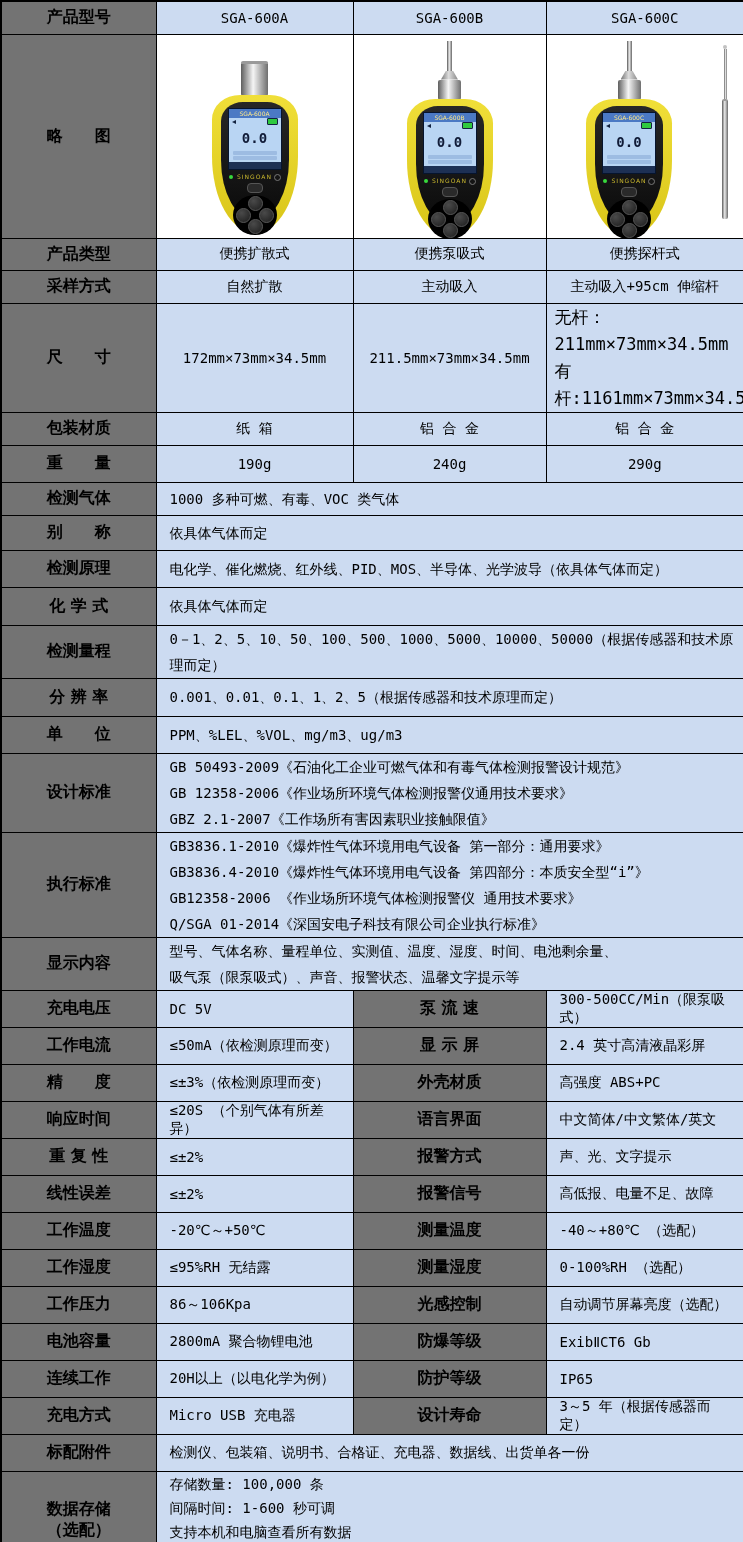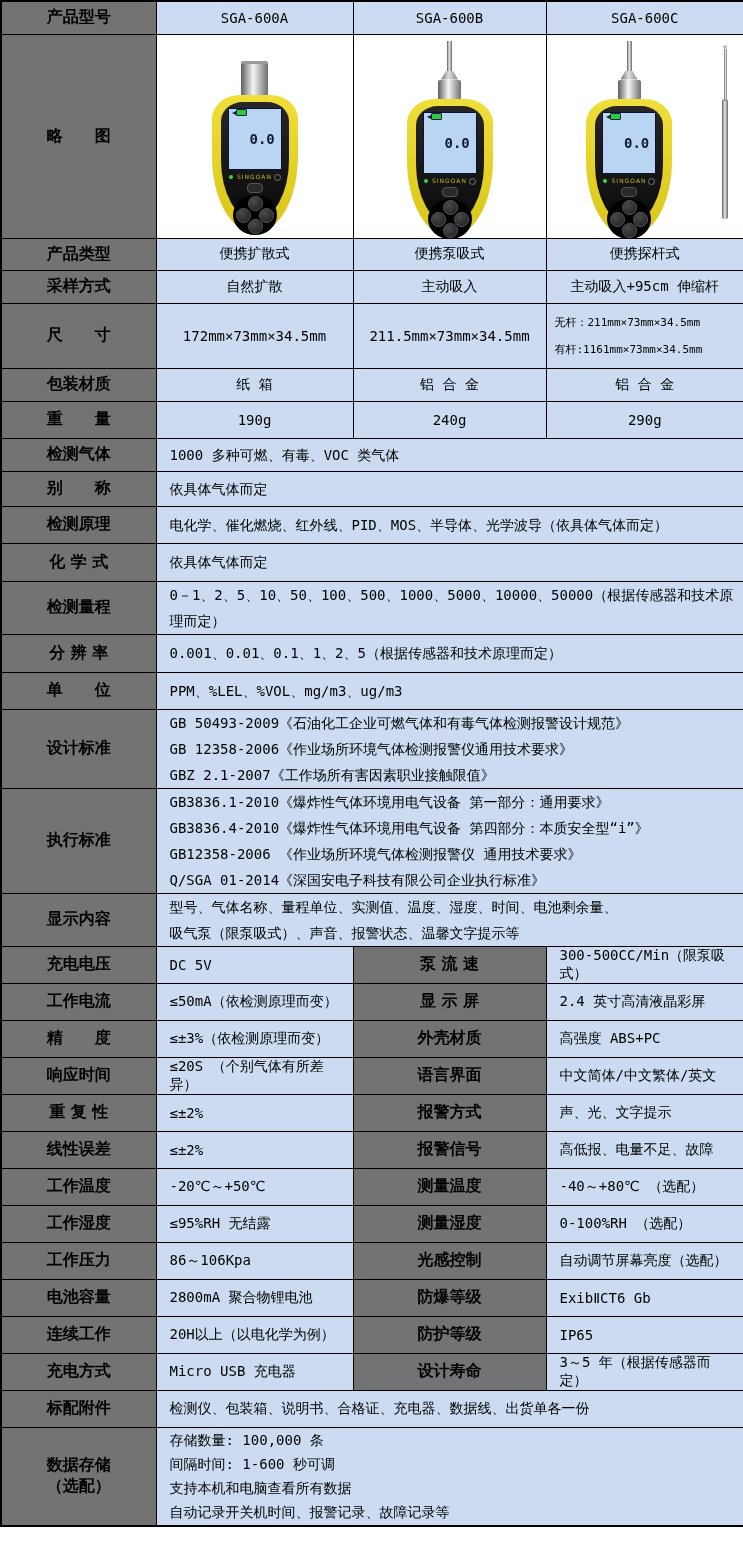--- a/index.html
+++ b/index.html
@@ -6,34 +6,34 @@
   body{width:743px;font-family:"DejaVu Sans",sans-serif;color:#000;-webkit-font-smoothing:none;}
   table{width:743px;border-collapse:collapse;table-layout:fixed;border:2px solid #000;}
   th,td{border:1px solid #000;box-sizing:border-box;padding:0;vertical-align:middle;}
   th.lab{background:#737373;font-weight:bold;font-size:16px;text-align:center;line-height:1.3;}
   td.val{background:#ccdbf1;font-size:14px;font-family:"DejaVu Sans Mono","DejaVu Sans",sans-serif;}
   td.c{text-align:center;}
   td.lft{text-align:left;padding-left:13px;padding-right:6px;}
   .lines div{line-height:26px;}
   .lines.tight div{line-height:24px;}
   td.dim-c{padding-left:8px;}
-  td.dim-c div{line-height:27px;text-align:left;font-size:11px;}
+  td.dim-c div{line-height:27px;text-align:left;font-size:17px;}
   
   td.photo-cell{background:#fff;position:relative;height:204px;}
   .dev{position:absolute;top:26px;left:50%;transform:translateX(-50%);width:88px;}
   .dev.pump{top:6px;}
   .dev.with-rod{left:42%;}
   .cap{margin:0 auto;background:linear-gradient(90deg,#5e5e5e,#f5f5f5 45%,#6f6f6f);border-radius:2px;}
   .cap.big{width:27px;height:32px;border-top:3px solid #9a9a9a;}
   .cap.small{width:23px;height:20px;}
   .probe{width:5px;height:30px;margin:0 auto;background:linear-gradient(90deg,#555,#eee 45%,#666);}
   .cone{width:17px;height:9px;margin:0 auto;background:linear-gradient(90deg,#777,#ddd 45%,#888);clip-path:polygon(30% 0,70% 0,100% 100%,0 100%);}
   .shell{position:relative;width:86px;height:138px;margin:-1px auto 0;background:linear-gradient(180deg,#f0df39,#d9c517);border-radius:30px 30px 46px 46px/26px 26px 82px 82px;}
   .panel{position:absolute;left:9px;right:9px;top:7px;bottom:13px;background:linear-gradient(180deg,#272727,#0a0a0a);border-radius:22px 22px 34px 34px/19px 19px 60px 60px;}
-  .scr{width:52px;height:60px;margin:6px auto 0;background:#b9d5f3;border:1px solid #06142e;display:flex;flex-direction:row;overflow:hidden;}
+  .scr{width:52px;height:60px;margin:6px auto 0;background:#b9d5f3;border:1px solid #06142e;display:flex;flex-direction:column;overflow:hidden;}
   .scr-top{height:9px;background:#4b79c4;color:#ffe98a;font-size:6px;line-height:9px;text-align:center;overflow:hidden;}
   .scr-icons{height:8px;display:flex;align-items:center;justify-content:space-between;padding:0 3px;}
   .spk{width:0;height:0;border-top:2px solid transparent;border-bottom:2px solid transparent;border-right:4px solid #13223f;}
   .batt{width:9px;height:5px;background:#2fc93f;border:1px solid #13223f;border-radius:1px;}
   .scr-val{flex:1;display:flex;align-items:center;justify-content:center;font-family:"DejaVu Sans Mono",monospace;font-weight:bold;font-size:14px;color:#111c38;}
   .scr-line{height:4px;background:#9dbce2;margin:1px 4px 0;border-radius:1px;}
   .scr-bot{height:7px;background:#1d3054;margin-top:2px;}
   .brand-row{position:relative;height:8px;margin-top:3px;text-align:center;}
   .led{position:absolute;left:8px;top:2px;width:4px;height:4px;border-radius:50%;background:#37d83c;}
   .pwr{position:absolute;right:8px;top:1px;width:5px;height:5px;border:1px solid #777;border-radius:50%;}

